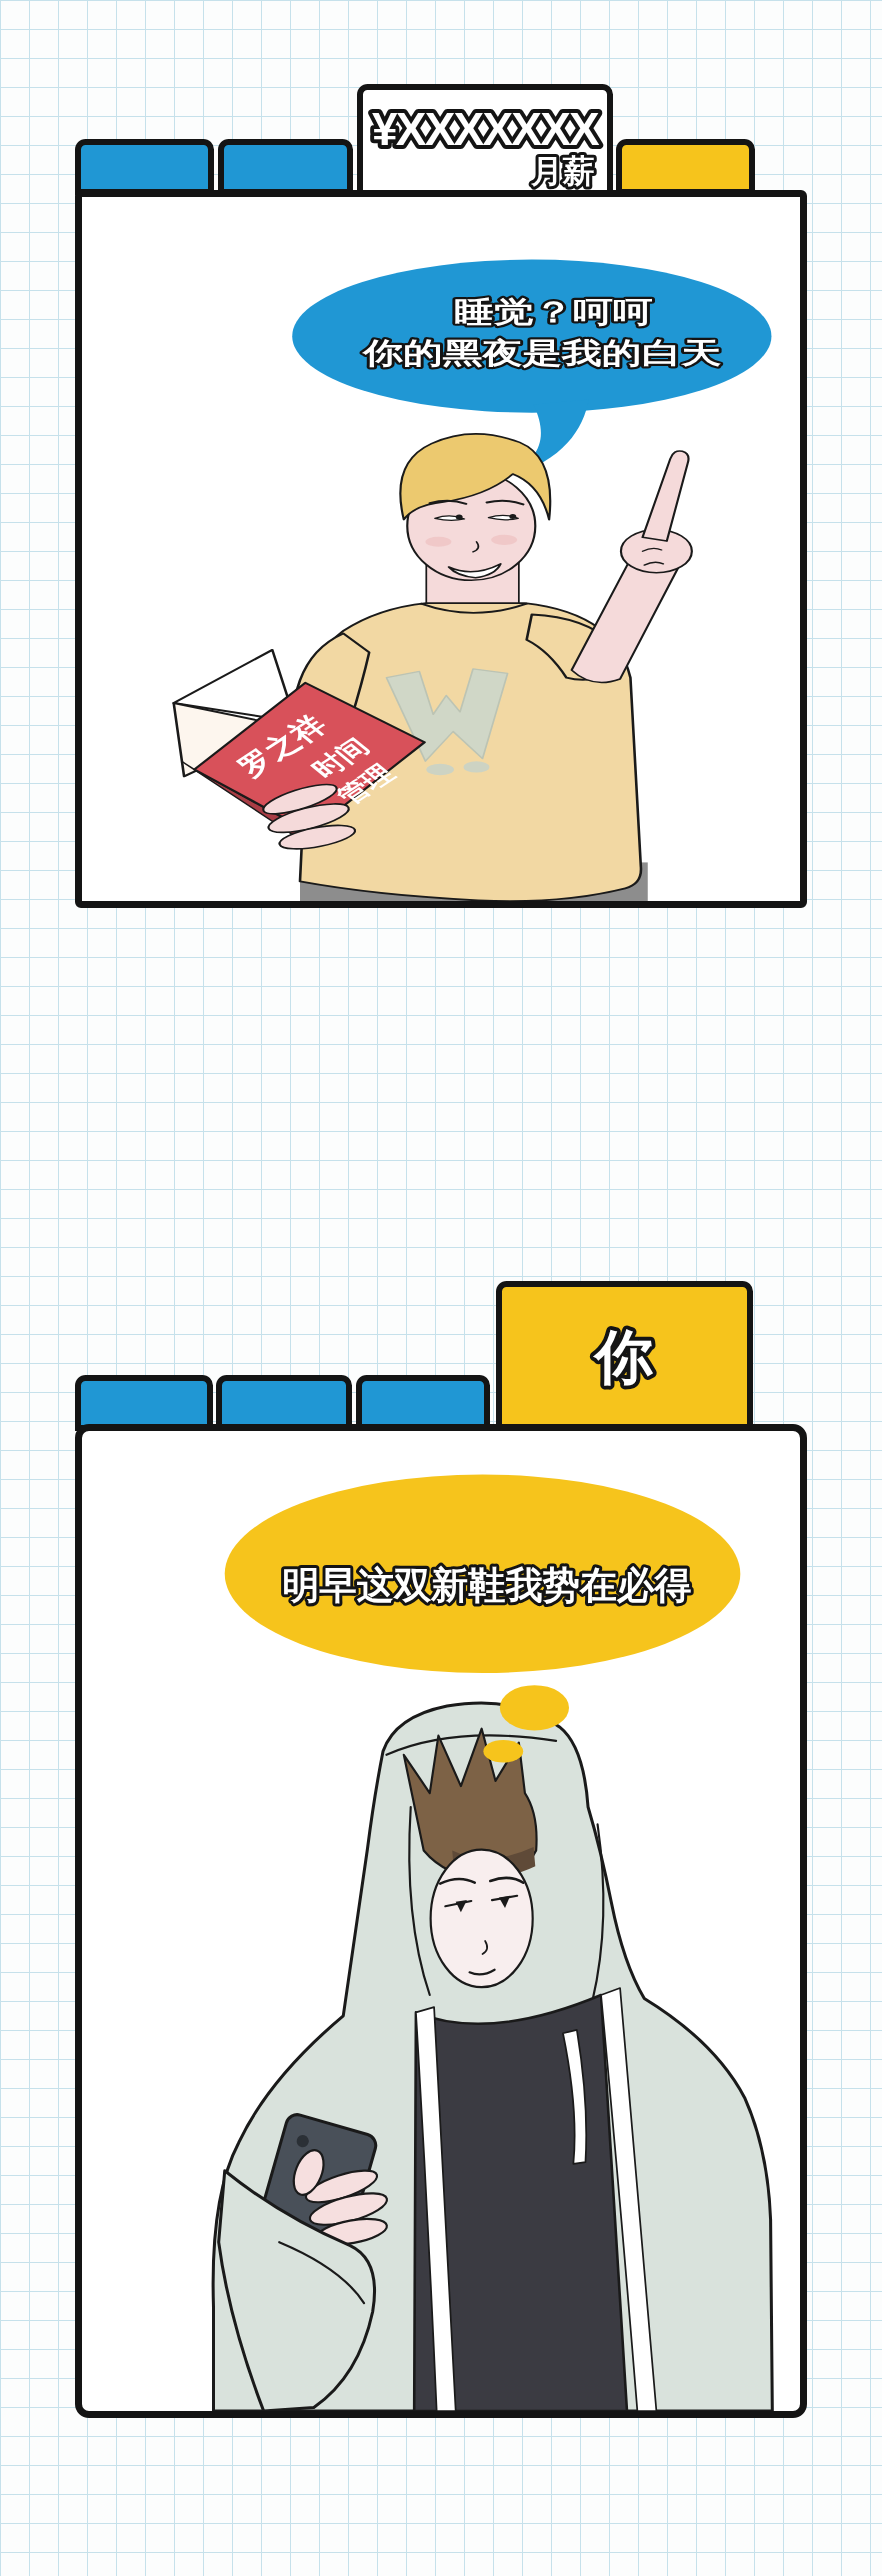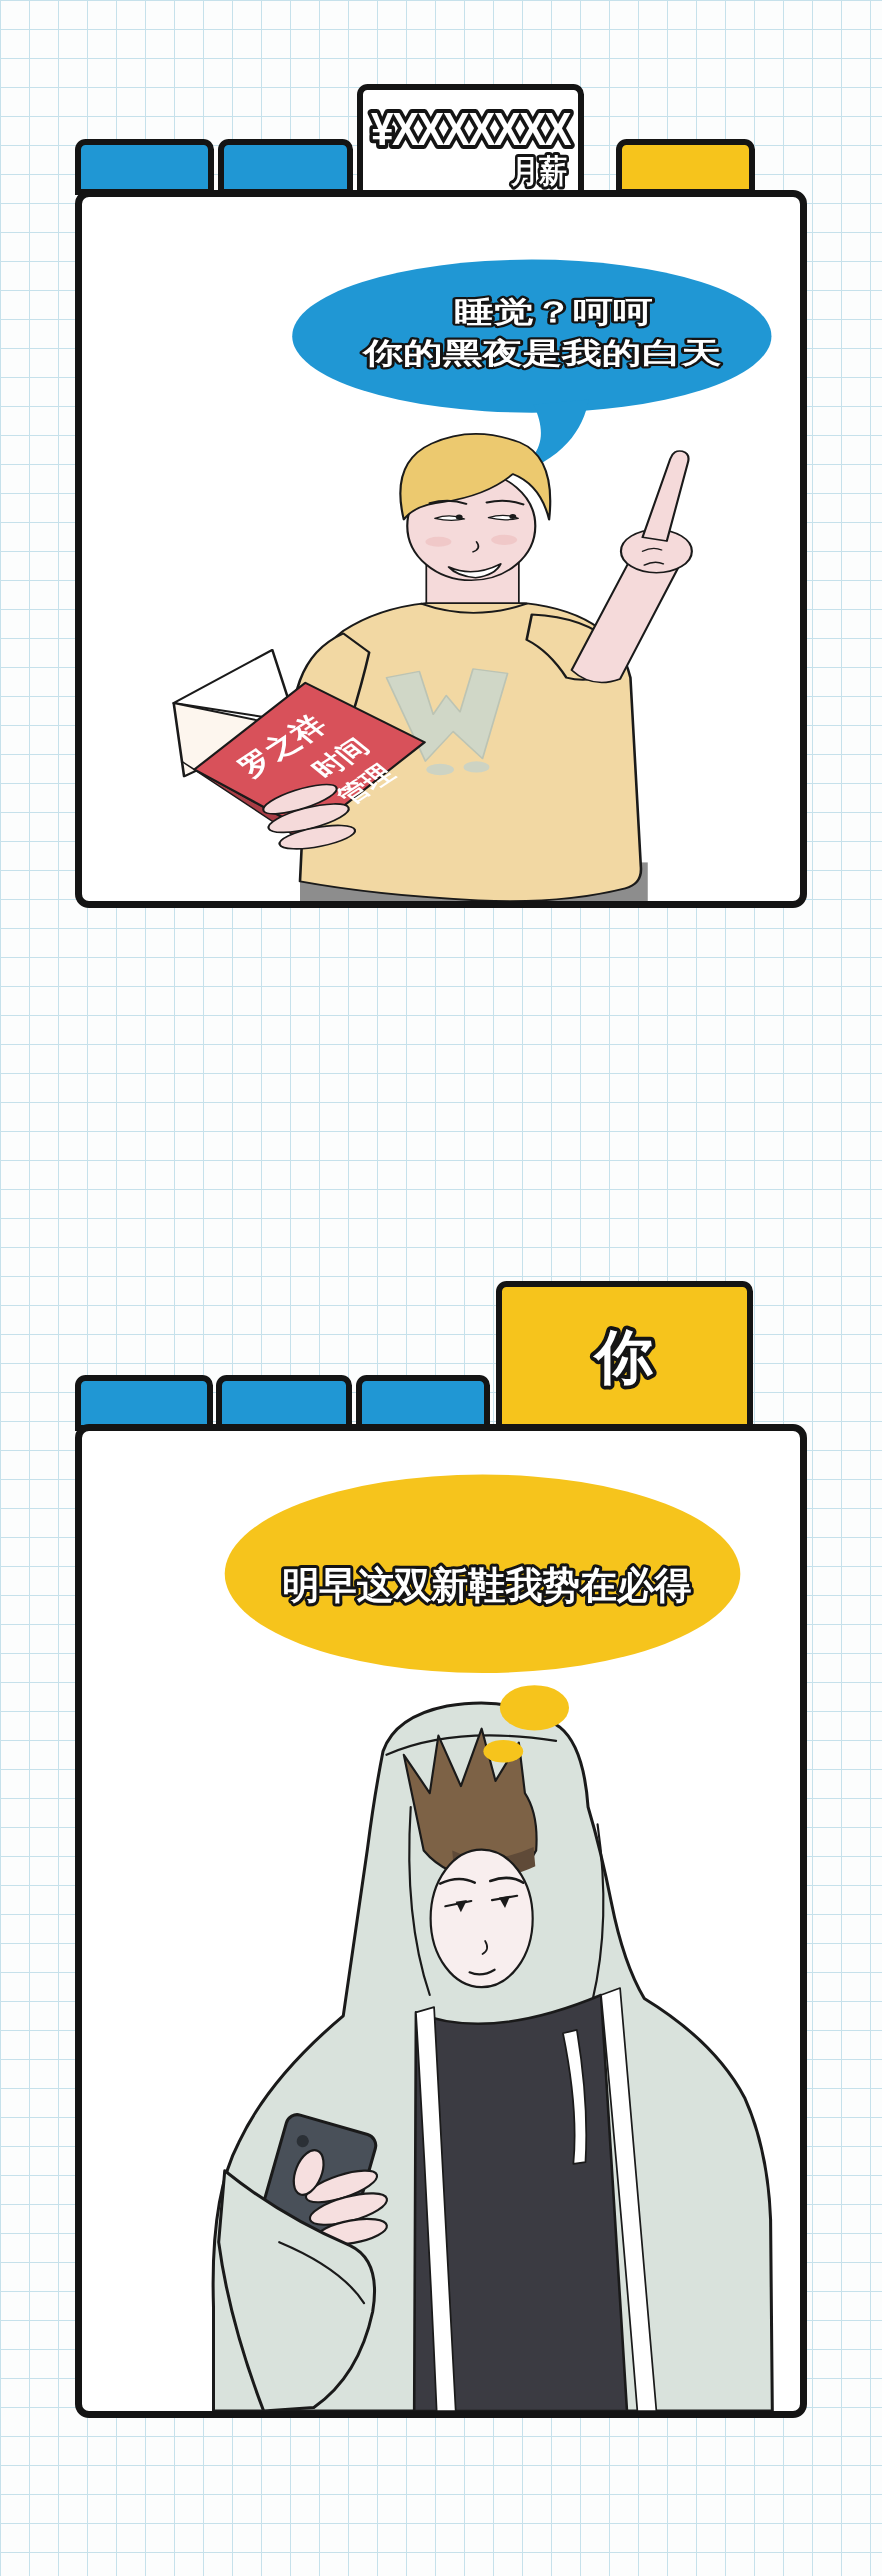--- a/index.html
+++ b/index.html
@@ -23,30 +23,30 @@
   .wm{position:absolute;left:618px;top:2496px;width:265px;height:56px;}
 </style>
 </head>
 <body>
 
 <div class="page">
 
   <div class="tab tab-blue" style="left:75px;top:139px;width:139px;height:56px;"></div>
   <div class="tab tab-blue" style="left:218px;top:139px;width:135px;height:56px;"></div>
 
-  <div class="tab tab-white" style="left:357px;top:84px;width:227px;height:112px;">
+  <div class="tab tab-white" style="left:357px;top:84px;width:256px;height:112px;">
     <svg viewBox="0 0 276 113" preserveAspectRatio="none">
       <text class="outline-text" x="138" y="62" font-size="52" stroke-width="9" text-anchor="middle" letter-spacing="-2">¥XXXXXXX</text>
       <text class="outline-text" x="262" y="104" font-size="36" stroke-width="7" text-anchor="end">月薪</text>
     </svg>
   </div>
 
   <div class="tab tab-yellow" style="left:616px;top:139px;width:139px;height:56px;"></div>
 
-  <div class="panel" style="left:75px;top:190px;width:732px;height:718px;">
+  <div class="panel" style="left:75px;top:190px;width:732px;height:718px;border-radius:6px;">
     <svg viewBox="0 0 830 1113" preserveAspectRatio="none">
 
       <g>
         <ellipse cx="520" cy="220" rx="277" ry="121" fill="#2097d4"></ellipse>
         <path d="M 522 328 C 540 382 530 416 486 444 C 556 420 579 368 586 320 Z" fill="#2097d4"></path>
         <text class="outline-text" x="545" y="198" font-size="46" stroke-width="7" text-anchor="middle">睡觉？呵呵</text>
         <text class="outline-text" x="532" y="262" font-size="46" stroke-width="7" text-anchor="middle">你的黑夜是我的白天</text>
       </g>
 
       <g stroke-linecap="round" stroke-linejoin="round">

